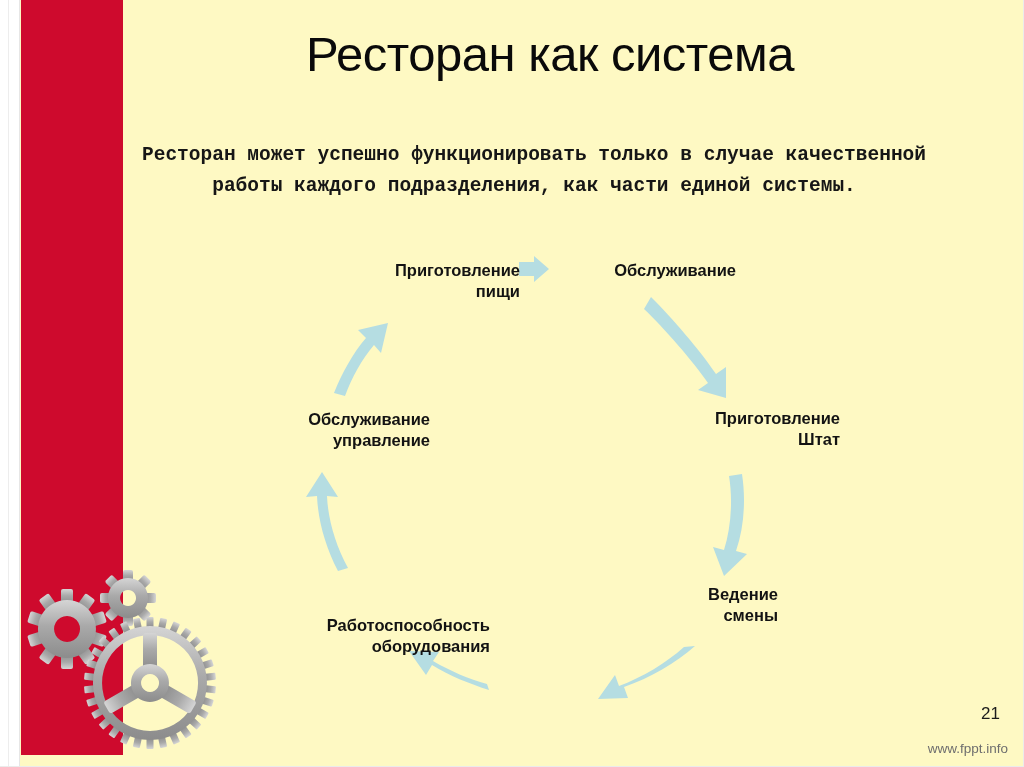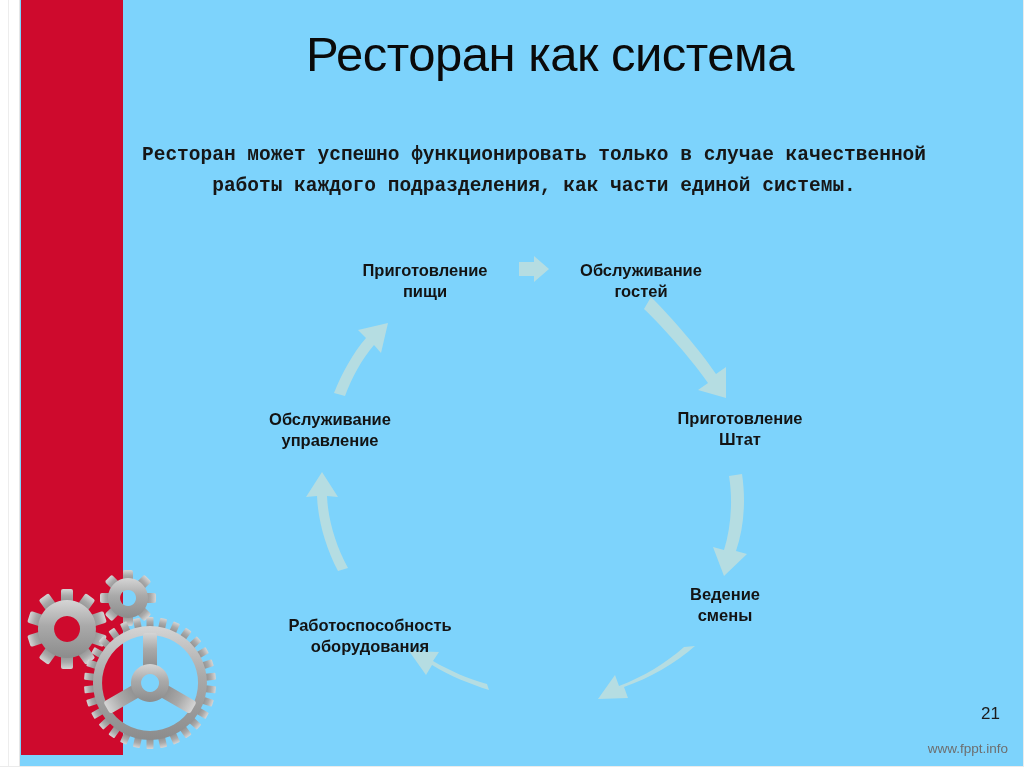--- a/index.html
+++ b/index.html
@@ -4,21 +4,21 @@
 <style>
   html, body {
     margin: 0;
     padding: 0;
     background: #ffffff;
   }
   #slide {
     position: relative;
     width: 1024px;
     height: 767px;
-    background: #7dd3fc;
+    background: #fef9c3;
     overflow: hidden;
     font-family: "Liberation Sans", sans-serif;
   }
 
   
   .frame-left {
     position: absolute;
     left: 0; top: 0;
     width: 20px; height: 767px;
     background: #ffffff;
@@ -78,33 +78,33 @@
     font-family: Liberation Mono, monospace;
     font-weight: bold;
     font-size: 19.5px;
     line-height: 1.6;
     color: #161616;
   }
 
   
   .node {
     position: absolute;
-    text-align: center;
+    text-align: right;
     font-family: "Liberation Sans", sans-serif;
     font-weight: bold;
     font-size: 16.5px;
     line-height: 1.28;
     color: #131313;
   }
   .node span { display: block; }
 
   #node-cooking   { left: 330px; top: 260px; width: 190px; }
   #node-service   { left: 546px; top: 260px; width: 190px; }
   #node-staff     { left: 640px; top: 408px; width: 200px; }
-  #node-shift     { left: 632px; top: 584px; width: 186px; }
+  #node-shift     { left: 592px; top: 584px; width: 186px; }
   #node-safety    { left: 460px; top: 660px; width: 150px; }
   #node-equipment { left: 250px; top: 591px; width: 240px; margin-top: 24px; }
   #node-mgmt      { left: 230px; top: 409px; width: 200px; }
 
   
   #arrows {
     position: absolute;
     left: 0; top: 0;
     width: 1024px; height: 767px;
     pointer-events: none;
@@ -213,21 +213,20 @@
                Z"></path>
     </g>
   </svg>
 
   <div class="node" id="node-cooking">
     <span>Приготовление</span>
     <span>пищи</span>
   </div>
   <div class="node" id="node-service">
     <span>Обслуживание</span>
-    <span>гостей</span>
   </div>
   <div class="node" id="node-staff">
     <span>Приготовление</span>
     <span>Штат</span>
   </div>
   <div class="node" id="node-shift">
     <span>Ведение</span>
     <span>смены</span>
   </div>
   <div class="node" id="node-equipment">

